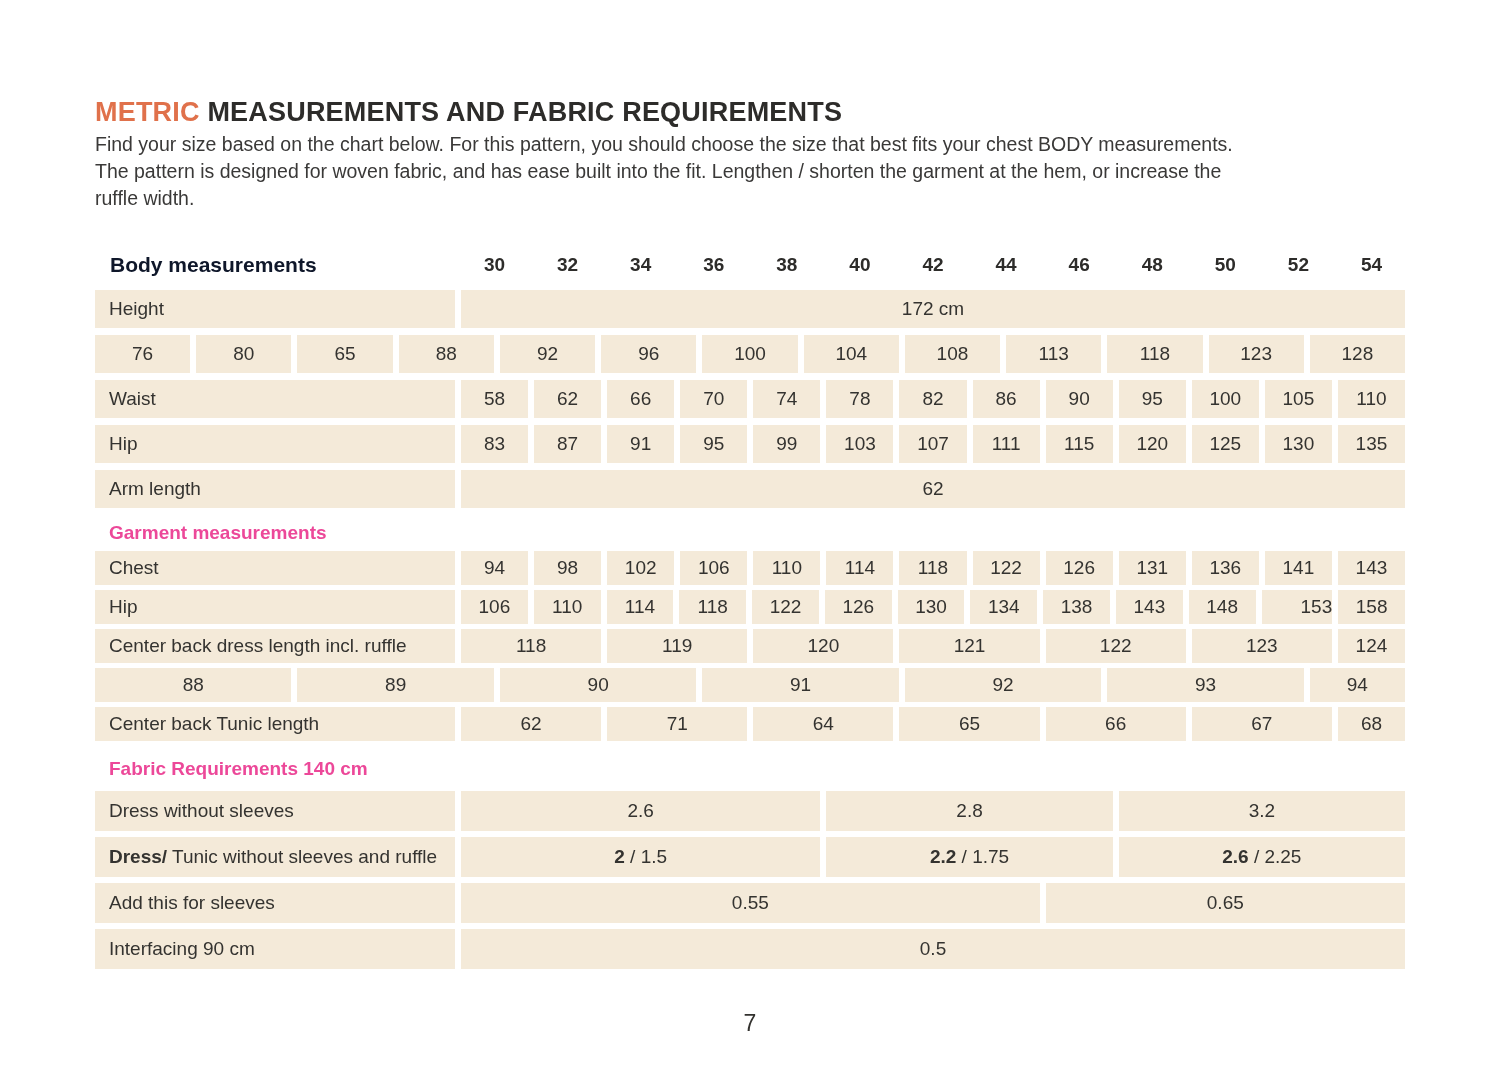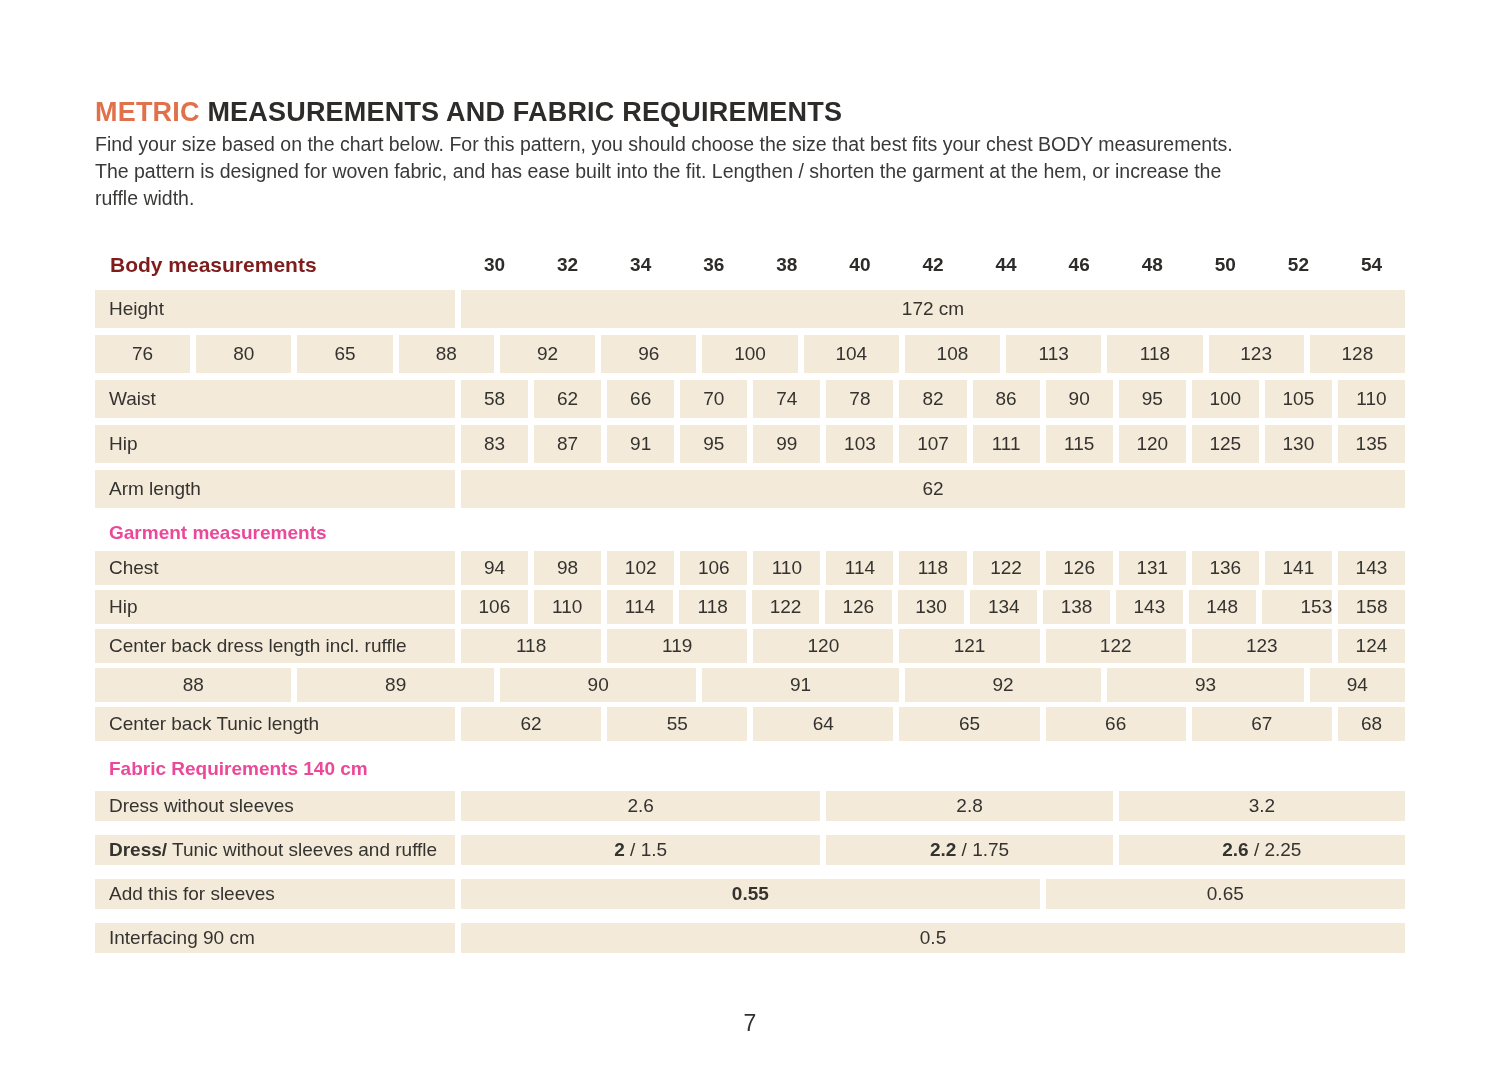--- a/index.html
+++ b/index.html
@@ -13,28 +13,28 @@
   .page { position: relative; width: 1500px; height: 1070px; overflow: hidden; background: #ffffff; }
   .content { position: absolute; left: 95px; top: 96px; width: 1310px; }
 
   .title { font-size: 27px; line-height: 32px; font-weight: 600; color: #2d2c2a; letter-spacing: 0.2px; white-space: pre; }
   .title .accent { color: #e0714b; }
 
   .intro { margin-top: 3px; font-size: 19.5px; line-height: 27px; color: #3a3938; }
 
   .table { margin-top: 31px; }
   .h-row { display: flex; column-gap: 6px; height: 44px; align-items: center; margin-bottom: 3px; }
-  .h-label { width: 360px; font-size: 21px; font-weight: 600; color: #7f1d1d; padding-left: 15px; }
+  .h-label { width: 360px; font-size: 21px; font-weight: 600; color: #0f172a; padding-left: 15px; }
   .h-grid { flex: 1; display: grid; grid-template-columns: repeat(13, 1fr); column-gap: 6px; }
   .size-h { text-align: center; font-size: 19px; font-weight: 700; color: #2d2c2a; }
 
   .trow { display: flex; column-gap: 6px; }
   .s0 .trow { height: 38px; margin-bottom: 7px; }
   .s1 .trow { height: 34px; margin-bottom: 5px; }
-  .s2 .trow { height: 30px; margin-bottom: 14px; }
+  .s2 .trow { height: 40px; margin-bottom: 6px; }
 
   .cell { background: #f4ead9; }
   .tlabel { width: 360px; display: flex; align-items: center; padding-left: 14px; font-size: 19px; color: #343330; white-space: pre; }
   .tdata { flex: 1; display: grid; grid-template-columns: repeat(13, 1fr); column-gap: 6px; }
   .dcell { display: flex; align-items: center; justify-content: center; font-size: 19px; color: #343330; white-space: pre; }
   .b { font-weight: 700; }
 
   .sec-h { display: flex; align-items: center; padding-left: 14px; font-weight: 700; font-size: 19px; color: #ec4899; }
   .sec-h1 { height: 36px; }
   .sec-h2 { height: 45px; }
@@ -200,21 +200,21 @@
                 <div class="cell dcell" style="grid-column: span 2;">91</div>
                 <div class="cell dcell" style="grid-column: span 2;">92</div>
                 <div class="cell dcell" style="grid-column: span 2;">93</div>
                 <div class="cell dcell" style="grid-column: span 1;">94</div>
               </div>
             </div>
             <div class="trow">
               <div class="cell tlabel">Center back Tunic length</div>
               <div class="tdata">
                 <div class="cell dcell" style="grid-column: span 2;">62</div>
-                <div class="cell dcell" style="grid-column: span 2;">55</div>
+                <div class="cell dcell" style="grid-column: span 2;">71</div>
                 <div class="cell dcell" style="grid-column: span 2;">64</div>
                 <div class="cell dcell" style="grid-column: span 2;">65</div>
                 <div class="cell dcell" style="grid-column: span 2;">66</div>
                 <div class="cell dcell" style="grid-column: span 2;">67</div>
                 <div class="cell dcell" style="grid-column: span 1;">68</div>
               </div>
             </div>
           </div>
           <div class="s2">
             <div class="sec-h sec-h2">Fabric Requirements 140 cm</div>
@@ -230,21 +230,21 @@
               <div class="cell tlabel"><span class="b">Dress/</span><span> Tunic without sleeves and ruffle</span></div>
               <div class="tdata">
                 <div class="cell dcell" style="grid-column: span 5;"><span class="b">2</span><span> / 1.5</span></div>
                 <div class="cell dcell" style="grid-column: span 4;"><span class="b">2.2</span><span> / 1.75</span></div>
                 <div class="cell dcell" style="grid-column: span 4;"><span class="b">2.6</span><span> / 2.25</span></div>
               </div>
             </div>
             <div class="trow">
               <div class="cell tlabel">Add this for sleeves</div>
               <div class="tdata">
-                <div class="cell dcell" style="grid-column: span 8; font-weight: bold;">0.55</div>
+                <div class="cell dcell" style="grid-column: span 8;">0.55</div>
                 <div class="cell dcell" style="grid-column: span 5;">0.65</div>
               </div>
             </div>
             <div class="trow">
               <div class="cell tlabel">Interfacing 90 cm</div>
               <div class="tdata">
                 <div class="cell dcell" style="grid-column: span 13;">0.5</div>
               </div>
             </div>
           </div>

